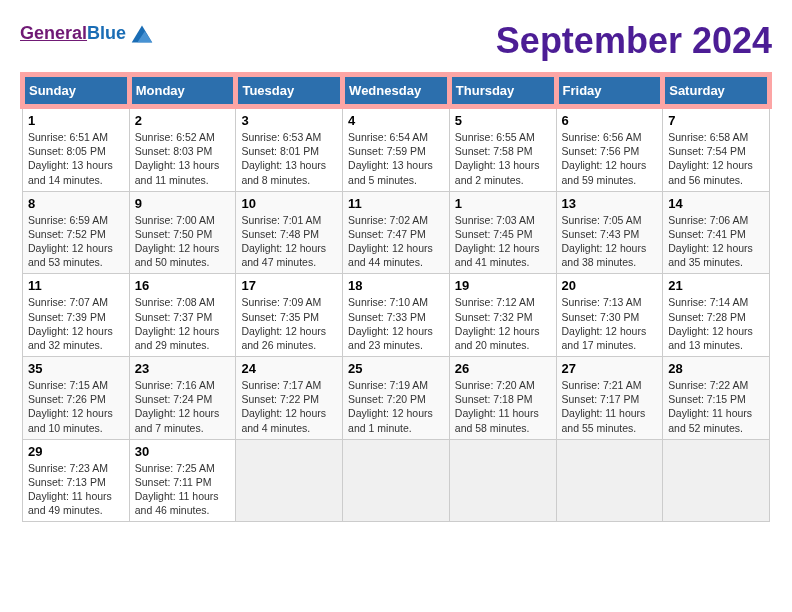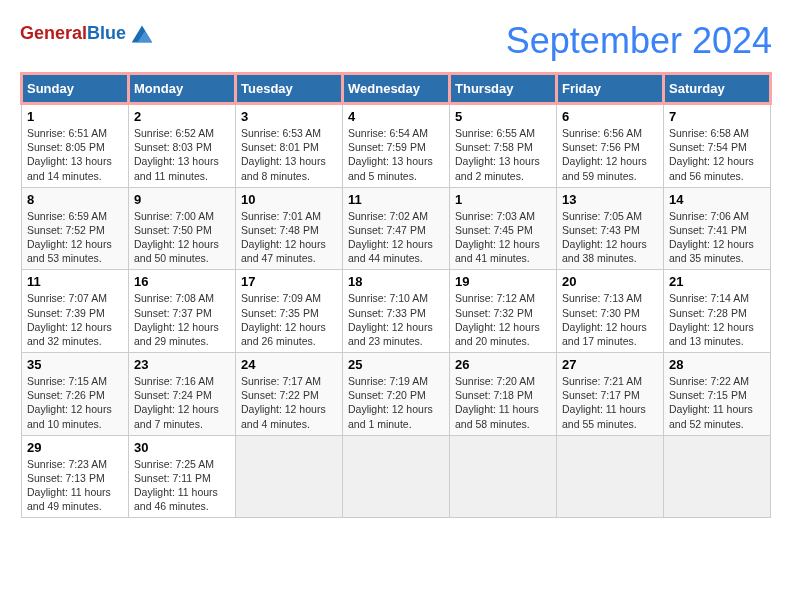--- a/index.html
+++ b/index.html
@@ -18,52 +18,52 @@
     }
     .logo {
       display: flex;
       align-items: center;
     }
     .logo-text {
       font-size: 18px;
       font-weight: bold;
       line-height: 1.2;
     }
-    .logo-general { color: #b91c1c; }
+    .logo-general { color: #701a75; text-decoration: underline; }
     .logo-blue { color: #1a6db5; }
     .logo-icon {
       width: 28px;
       height: 28px;
       margin-left: 2px;
     }
     .title-block {
       text-align: right;
     }
     .month-title {
       font-size: 36px;
-      font-weight: normal;
-      color: #3b82f6;
+      font-weight: bold;
+      color: #4c1d95;
     }
     .location {
       font-size: 15px;
       color: #555;
     }
     table {
       width: 100%;
       border-collapse: collapse;
       font-size: 11px;
     }
     thead tr th {
       background-color: #2c6fad;
       color: #fff;
       padding: 6px 4px;
       text-align: left;
       font-size: 13px;
       font-weight: bold;
-      border: 3px solid #fca5a5;
+      border: 5px solid #fca5a5;
     }
     tbody tr td {
       border: 1px solid #ccc;
       padding: 4px 5px;
       vertical-align: top;
       width: calc(100% / 7);
       min-height: 70px;
     }
     tbody tr:nth-child(even) td {
       background-color: #f9f9f9;

